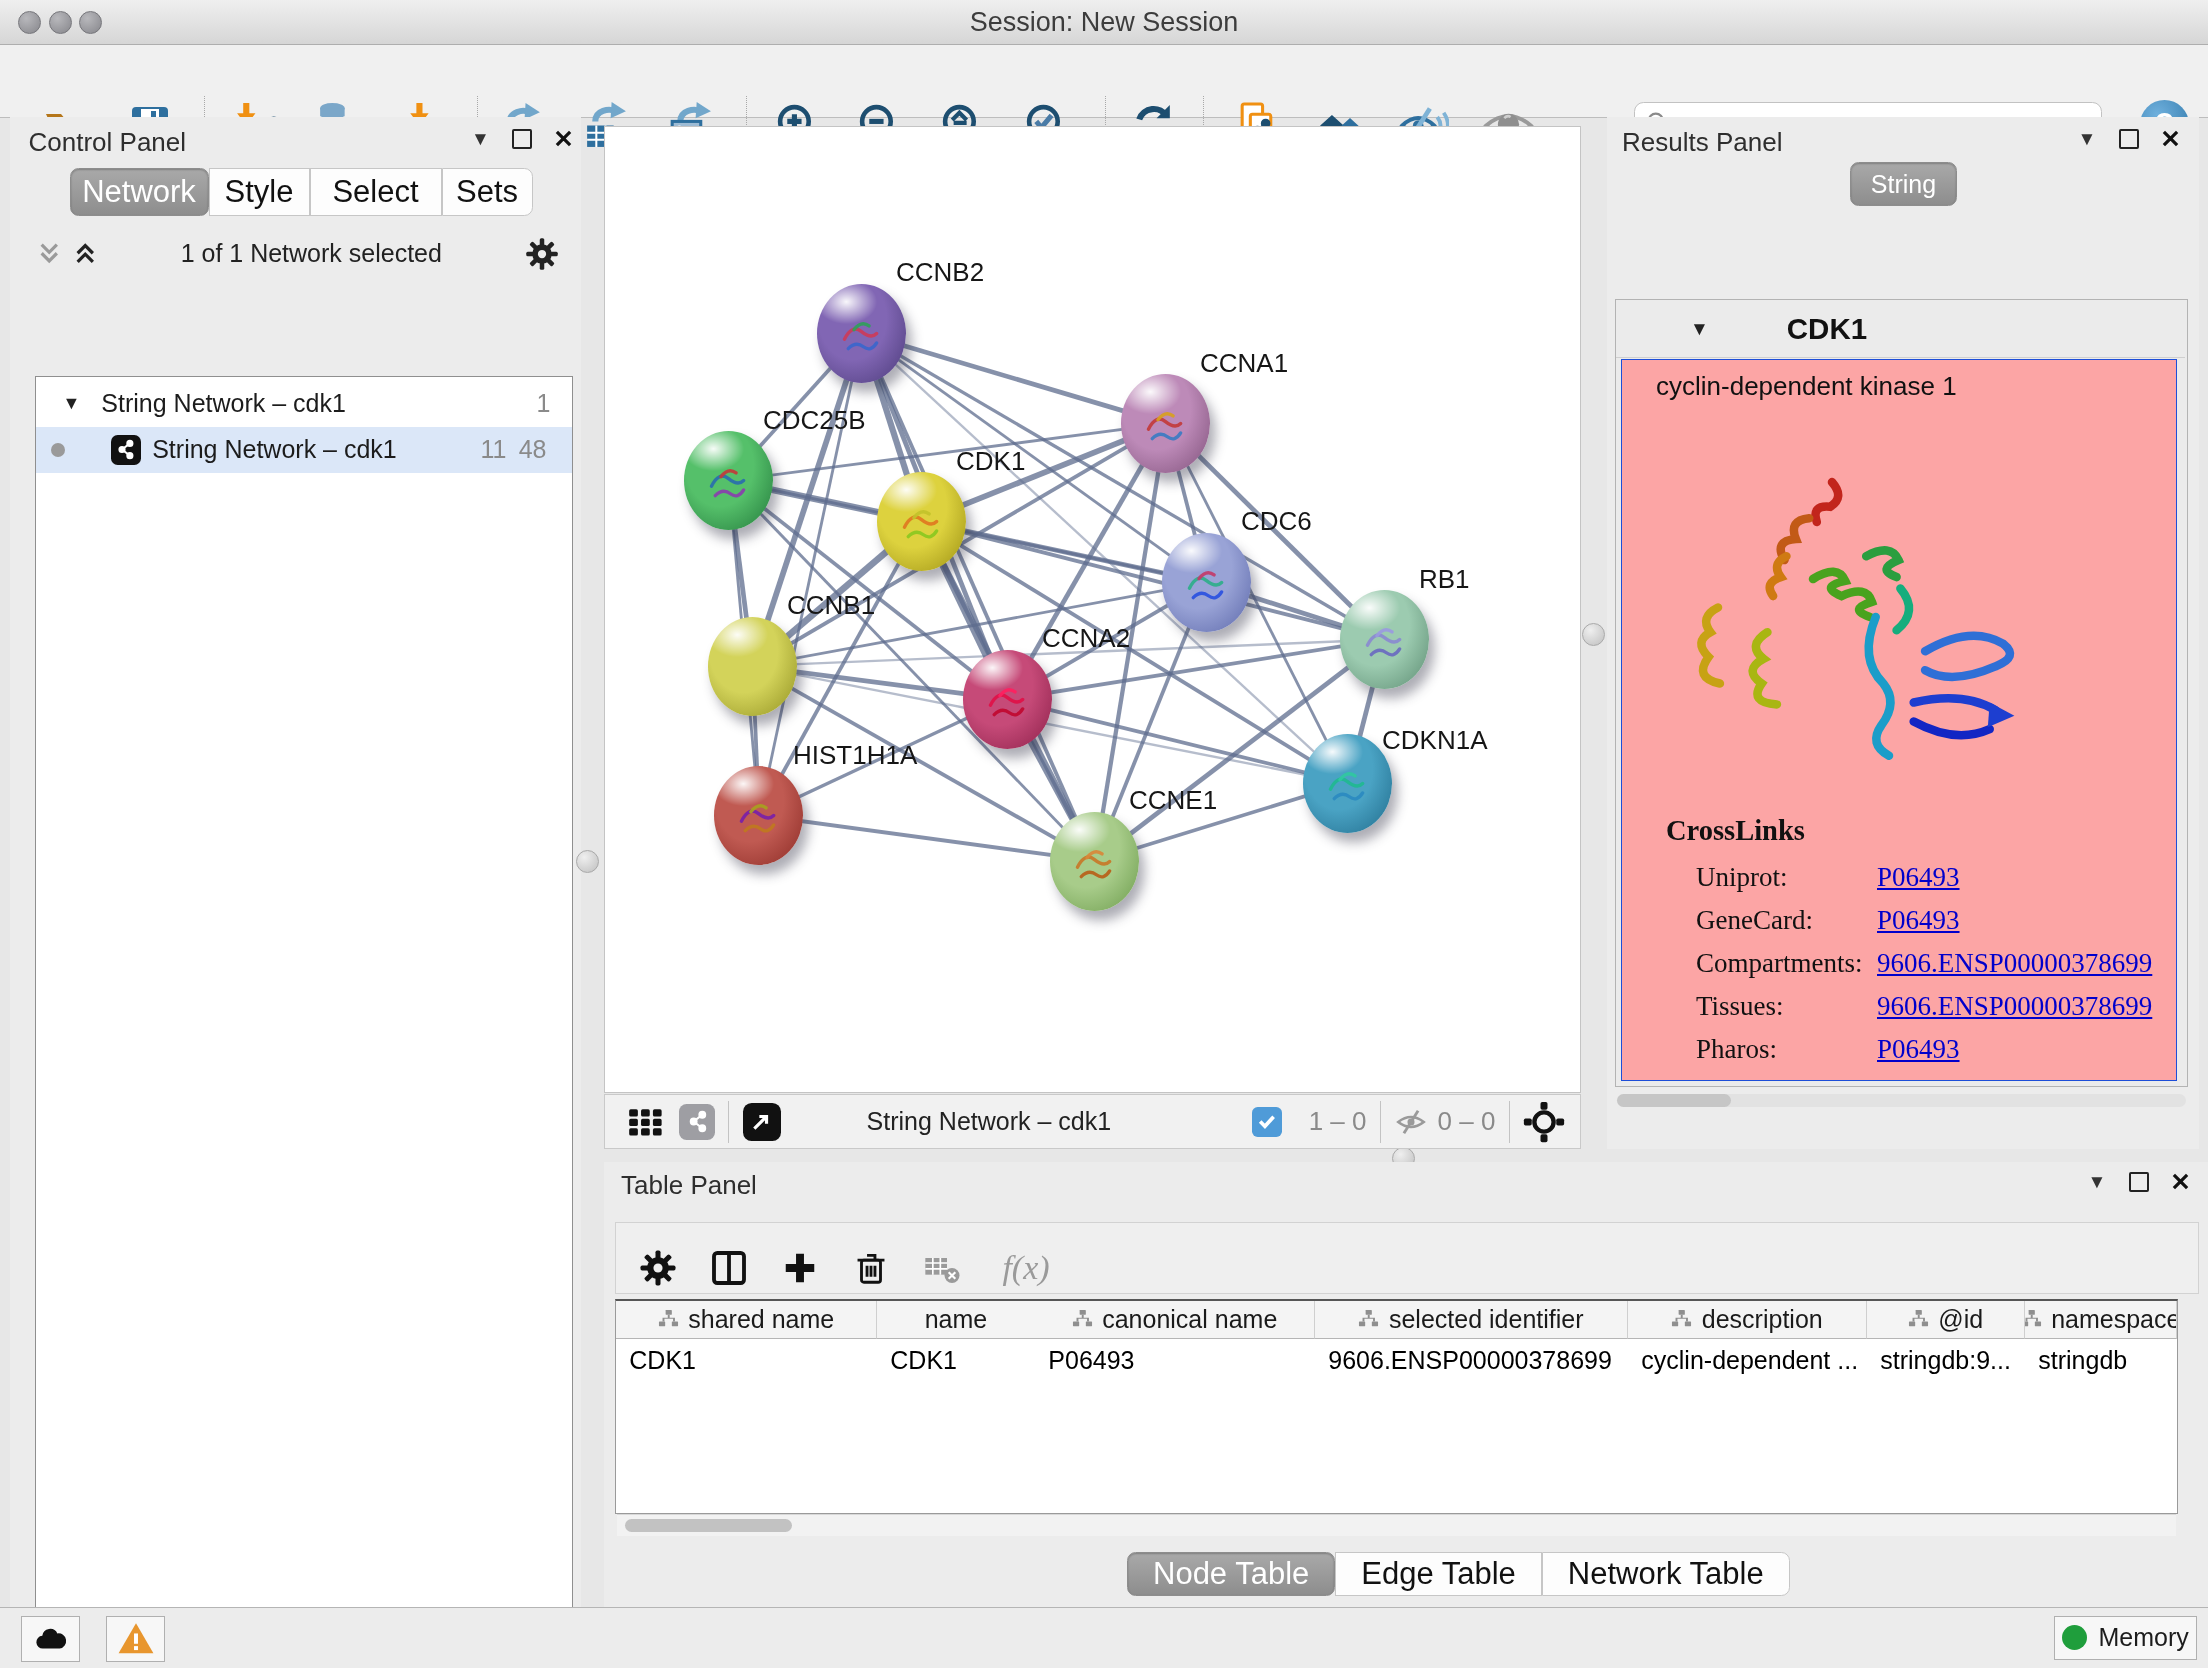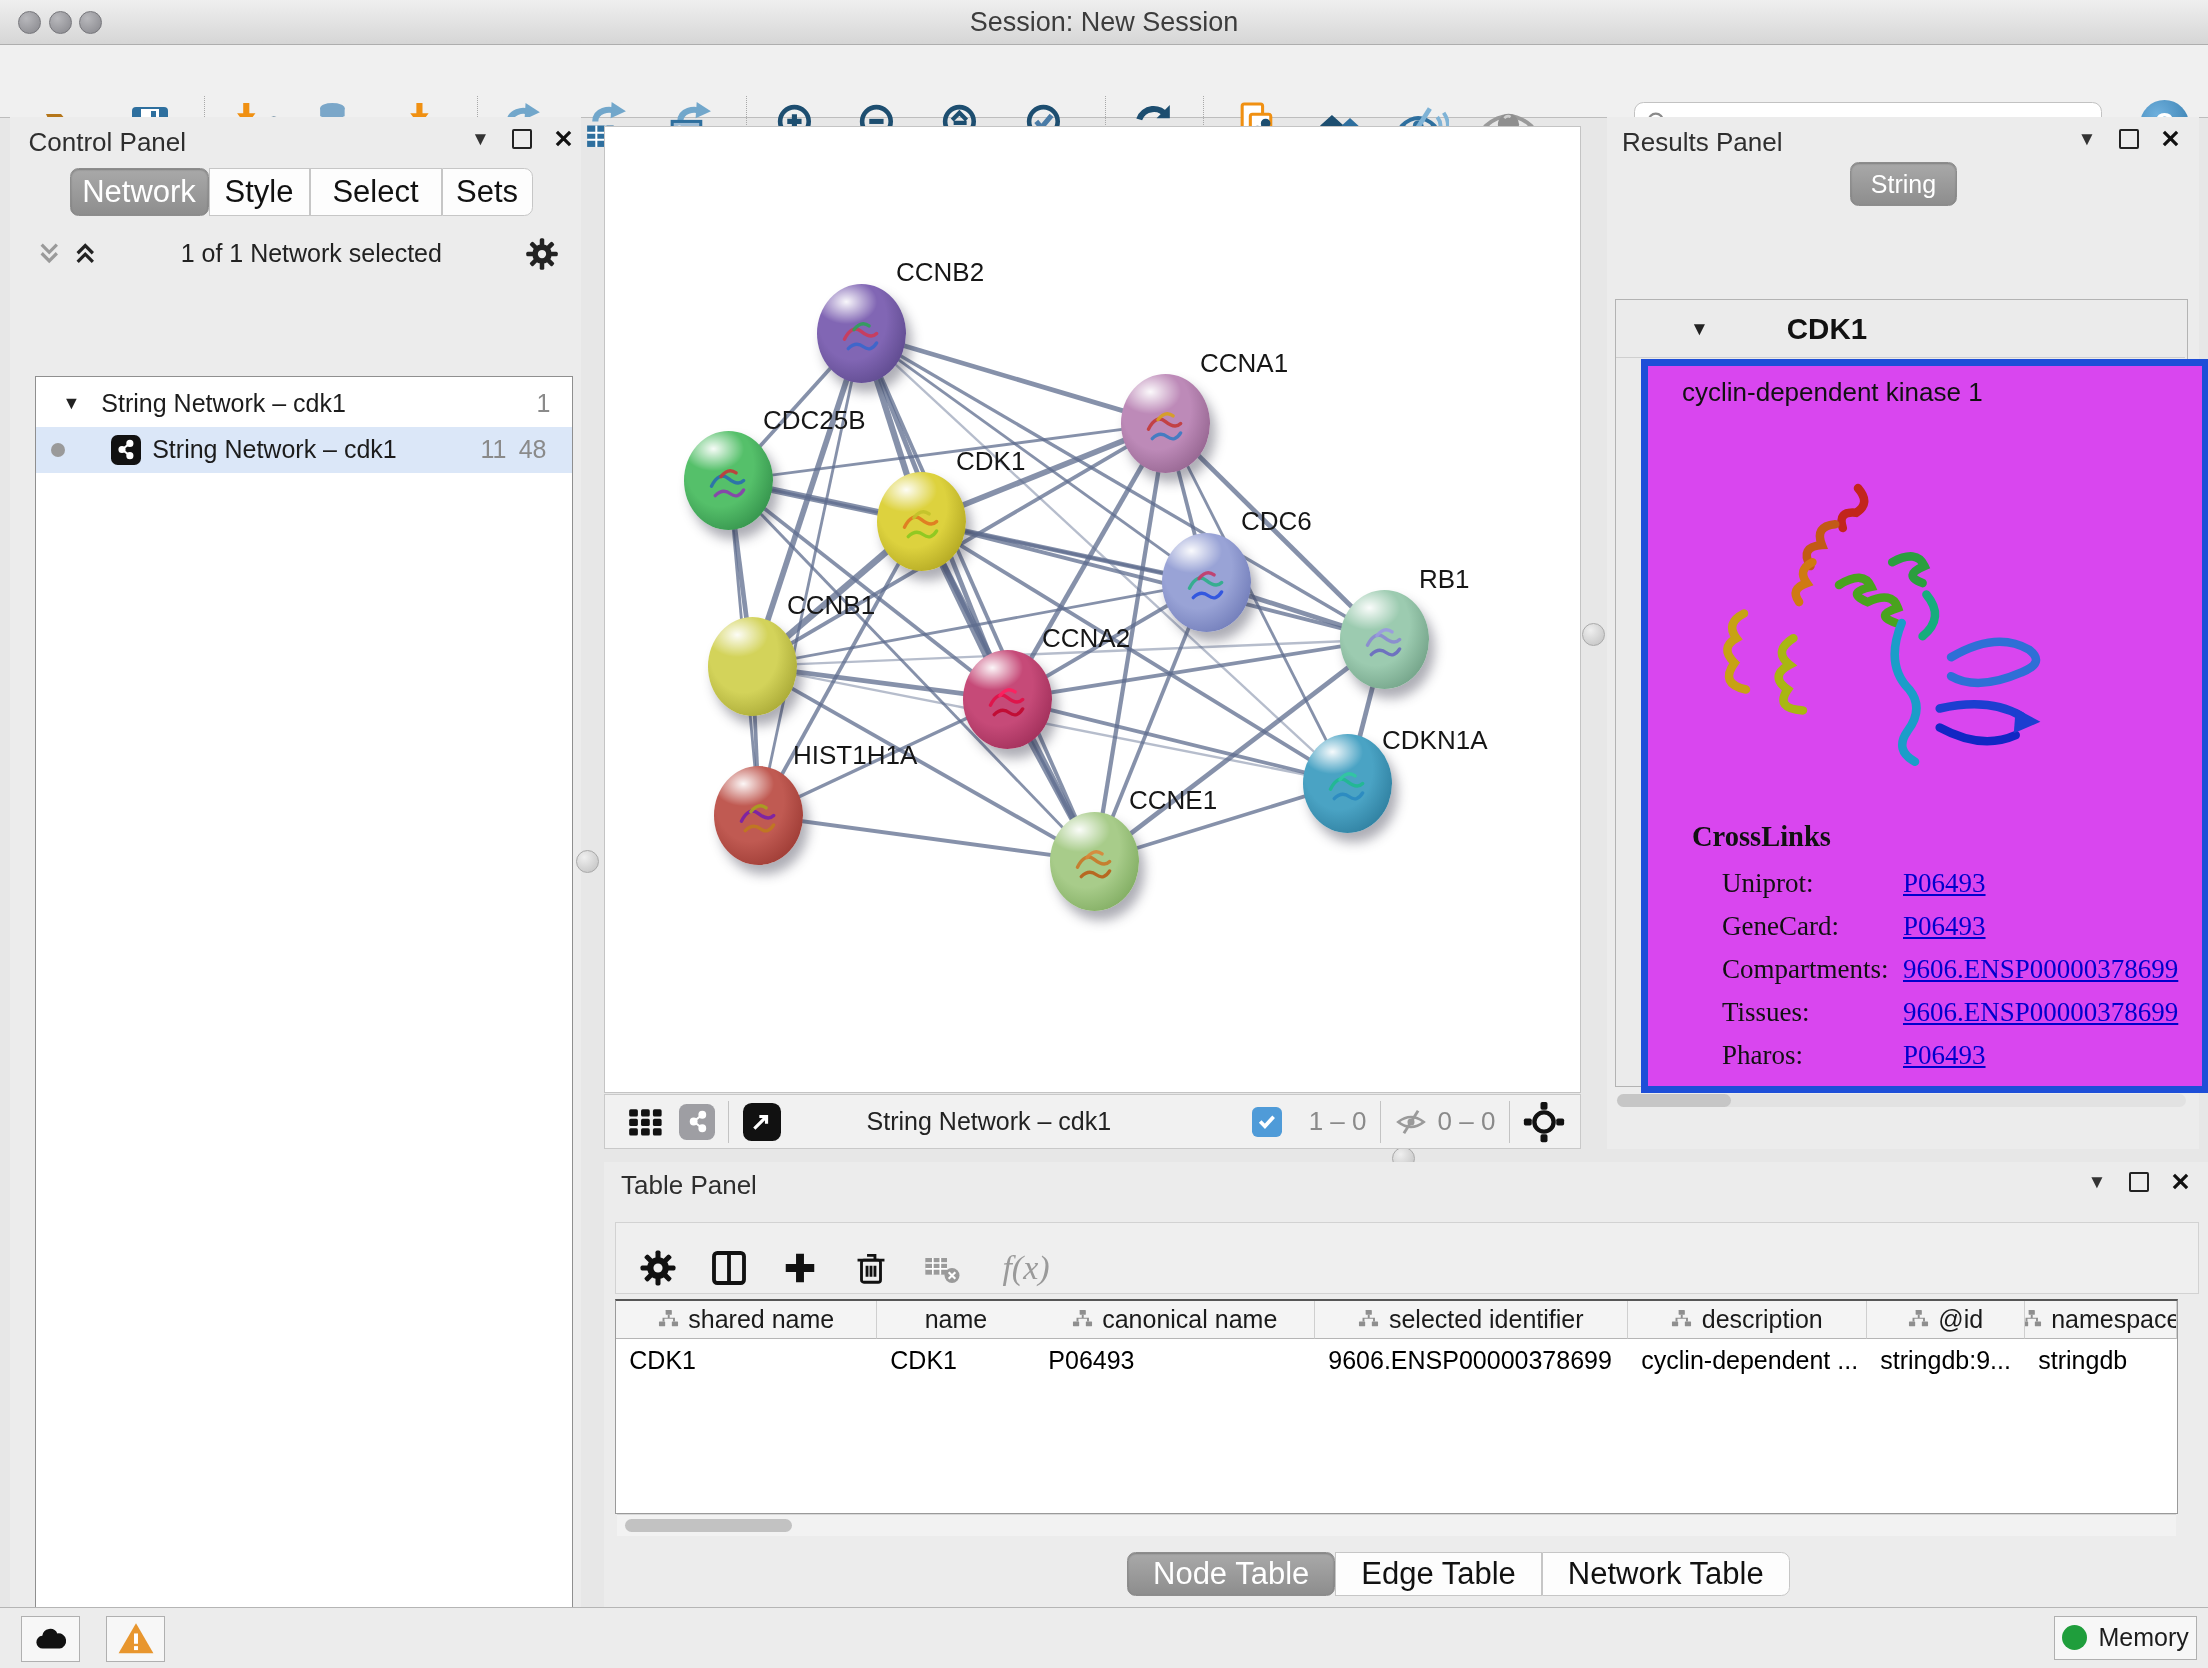--- a/index.html
+++ b/index.html
@@ -536,21 +536,21 @@
     </div>
     <div class="abs" style="left:243px;top:45px;">
       <span class="tab sel" style="width:107px;height:44px;font-size:25px">String</span>
     </div>
   </div>
   <div class="rbox" style="top:299px;height:788px;">
     <div class="abs" style="left:0;top:0;width:569px;height:57px;border-bottom:1px solid #cfcfcf;display:flex;align-items:center;">
       <span style="margin-left:74px;font-size:19px;color:#222">▼</span>
       <span style="margin-left:78px;font-size:29.5px;font-weight:bold;color:#111">CDK1</span>
     </div>
-    <div class="abs" style="left:25px;top:59px;width:554px;height:720px;border:7px solid #1d4ed8;background:#d946ef;">
+    <div class="abs" style="left:5px;top:59px;width:554px;height:720px;border:1px solid #1d4ed8;background:#fca5a5;">
       <div class="abs" style="left:34px;top:11.4px;font-size:26px;color:#111">cyclin-dependent kinase 1</div>
       <svg class="abs" style="left:53px;top:105px" width="371" height="342" viewBox="0 0 380 360">
         <g fill="none" stroke-linecap="round" stroke-width="9">
           <path d="M160 18 q14 16 -2 26 q-20 -2 -14 16" stroke="#c2251c"></path>
           <path d="M136 56 q-22 2 -14 22 q-24 2 -12 22" stroke="#c25a16"></path>
           <path d="M112 96 q-16 8 -6 22 q-18 6 -8 20" stroke="#cf7a12"></path>
           <path d="M40 150 q-20 10 -8 26 q-18 10 -2 26 q-16 22 12 28" stroke="#c7a214"></path>
           <path d="M92 176 q-22 14 -4 28 q-22 12 -2 26 q-14 20 16 22" stroke="#a9b612"></path>
           <path d="M140 120 q26 -16 34 2 q-28 6 -4 16 q26 -12 32 6 q-26 8 -2 16" stroke="#49a31e"></path>
           <path d="M196 96 q26 -14 34 4 q-24 10 -2 18" stroke="#2b9e3f"></path>

